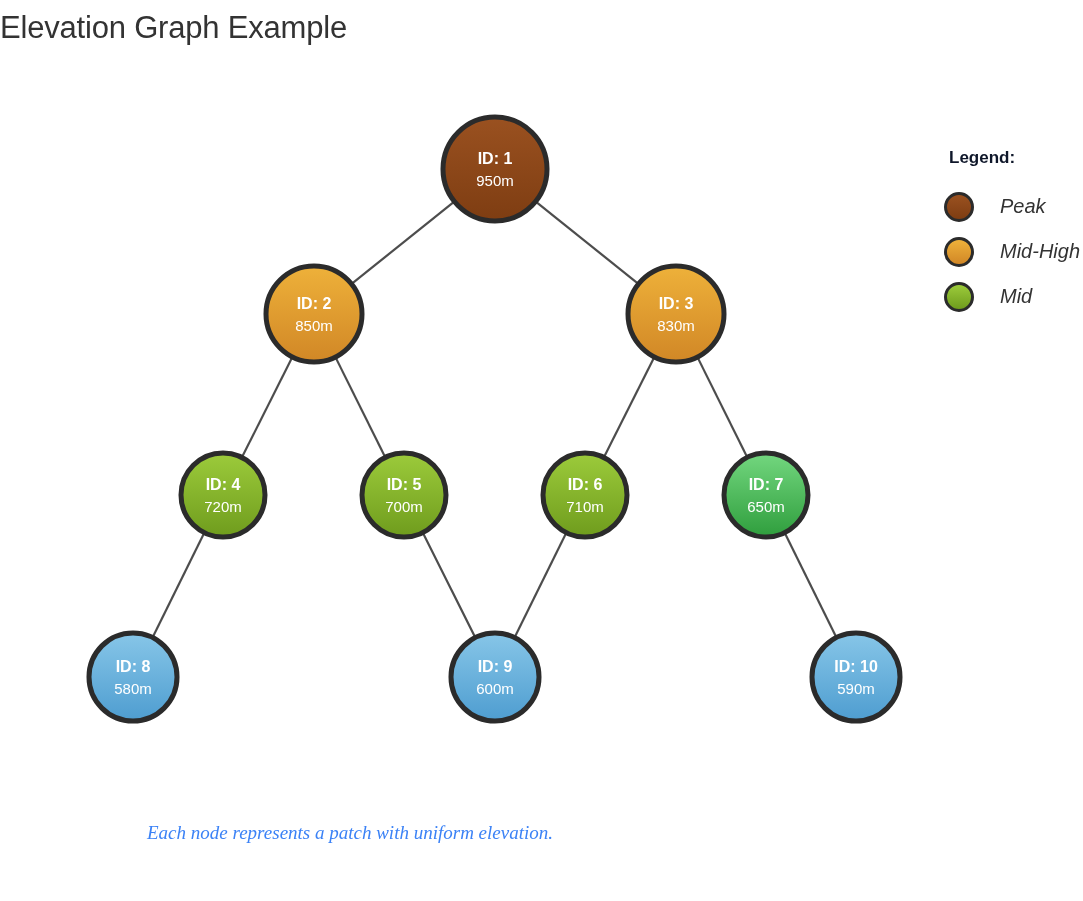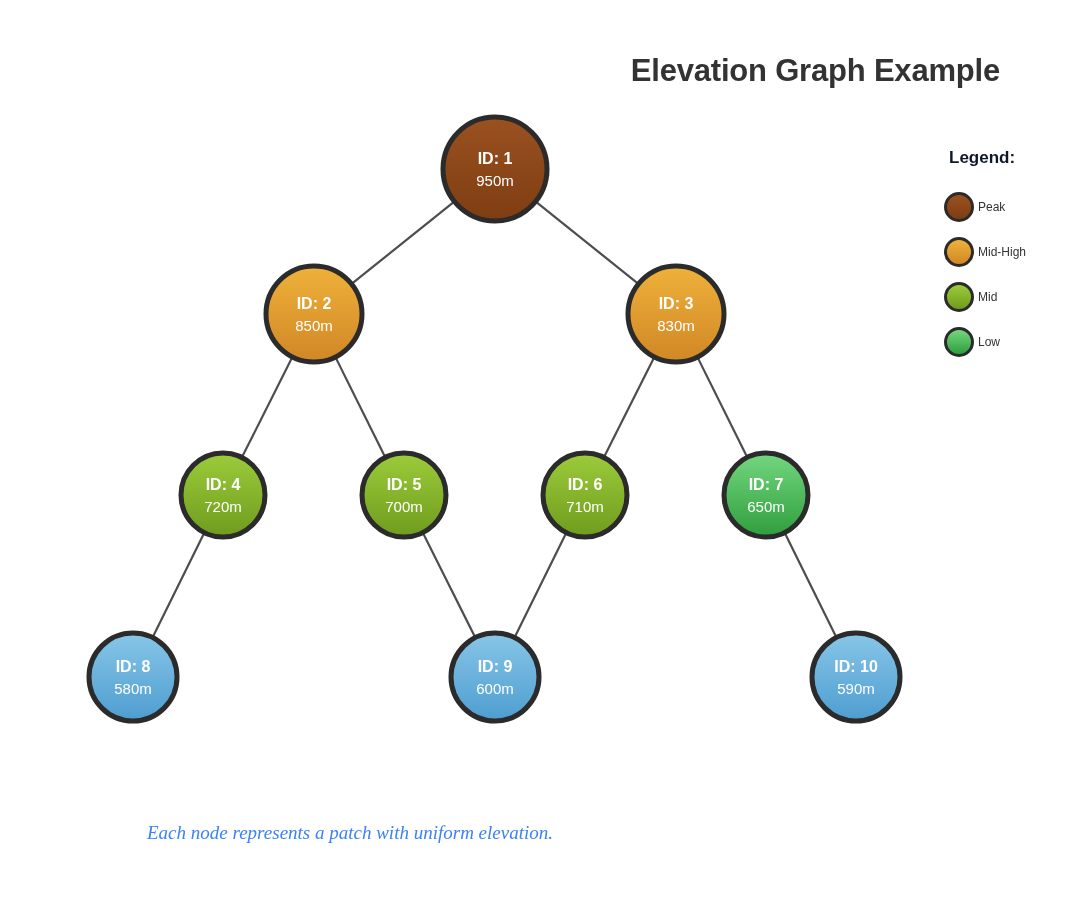--- a/index.html
+++ b/index.html
@@ -12,26 +12,25 @@
     height: 901px;
     position: relative;
     font-family: "Liberation Sans", sans-serif;
     overflow: hidden;
   }
   #page-title {
     position: absolute;
     top: 10px;
     left: 0;
     width: 1000px;
-    text-align: right;
+    text-align: left;
     font-size: 31px;
-    font-weight: bold;
+    font-weight: normal;
     color: #333333;
     letter-spacing: -0.2px;
-    margin-top: 43px;
   }
   #graph-canvas {
     position: absolute;
     top: 0;
     left: 0;
     width: 1083px;
     height: 901px;
   }
   .edge-line {
     stroke: #4d4d4d;
@@ -78,24 +77,25 @@
   }
   .legend-swatch {
     width: 30px;
     height: 30px;
     border-radius: 50%;
     border: 3px solid #2b2b2b;
     box-sizing: border-box;
     flex: 0 0 auto;
   }
   .legend-label {
-    margin-left: 4px;
-    font-size: 12px;
+    margin-left: 26px;
+    font-size: 20px;
     color: #333333;
     white-space: nowrap;
+    font-style: italic;
   }
   #caption-block {
     position: absolute;
     left: 0;
     top: 815px;
     width: 700px;
     text-align: center;
   }
   .caption-line {
     font-family: "Liberation Serif", serif;
@@ -227,22 +227,18 @@
         <span class="legend-label">Peak</span>
       </div>
       <div class="legend-row">
         <span class="legend-swatch" style="background: linear-gradient(rgb(238, 177, 58), rgb(209, 135, 38));"></span>
         <span class="legend-label">Mid-High</span>
       </div>
       <div class="legend-row">
         <span class="legend-swatch" style="background: linear-gradient(rgb(156, 203, 59), rgb(111, 156, 29));"></span>
         <span class="legend-label">Mid</span>
       </div>
-      <div class="legend-row">
-        <span class="legend-swatch" style="background: linear-gradient(rgb(115, 215, 127), rgb(47, 158, 61));"></span>
-        <span class="legend-label">Low</span>
-      </div>
     </div>
 </div>
 
 <div id="caption-block">
     <div class="caption-line">Each node represents a patch with uniform elevation.</div>
   </div>
 
 </body></html>

